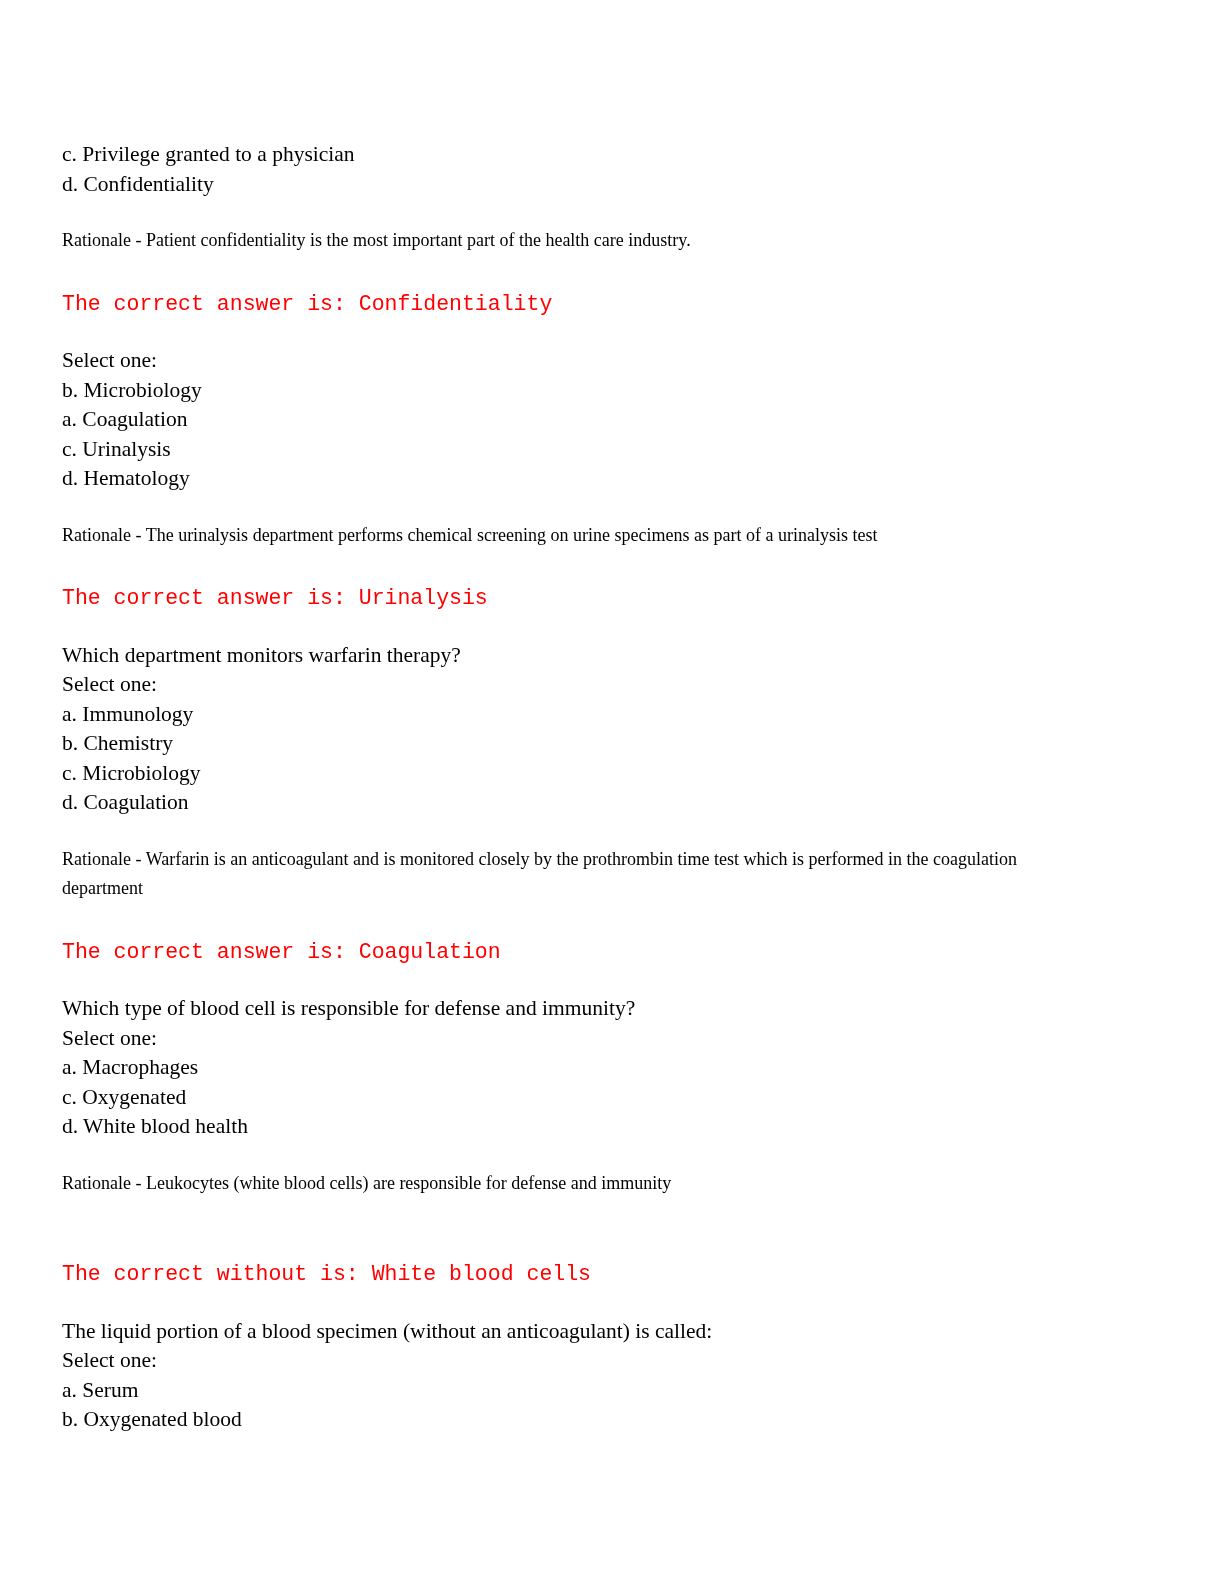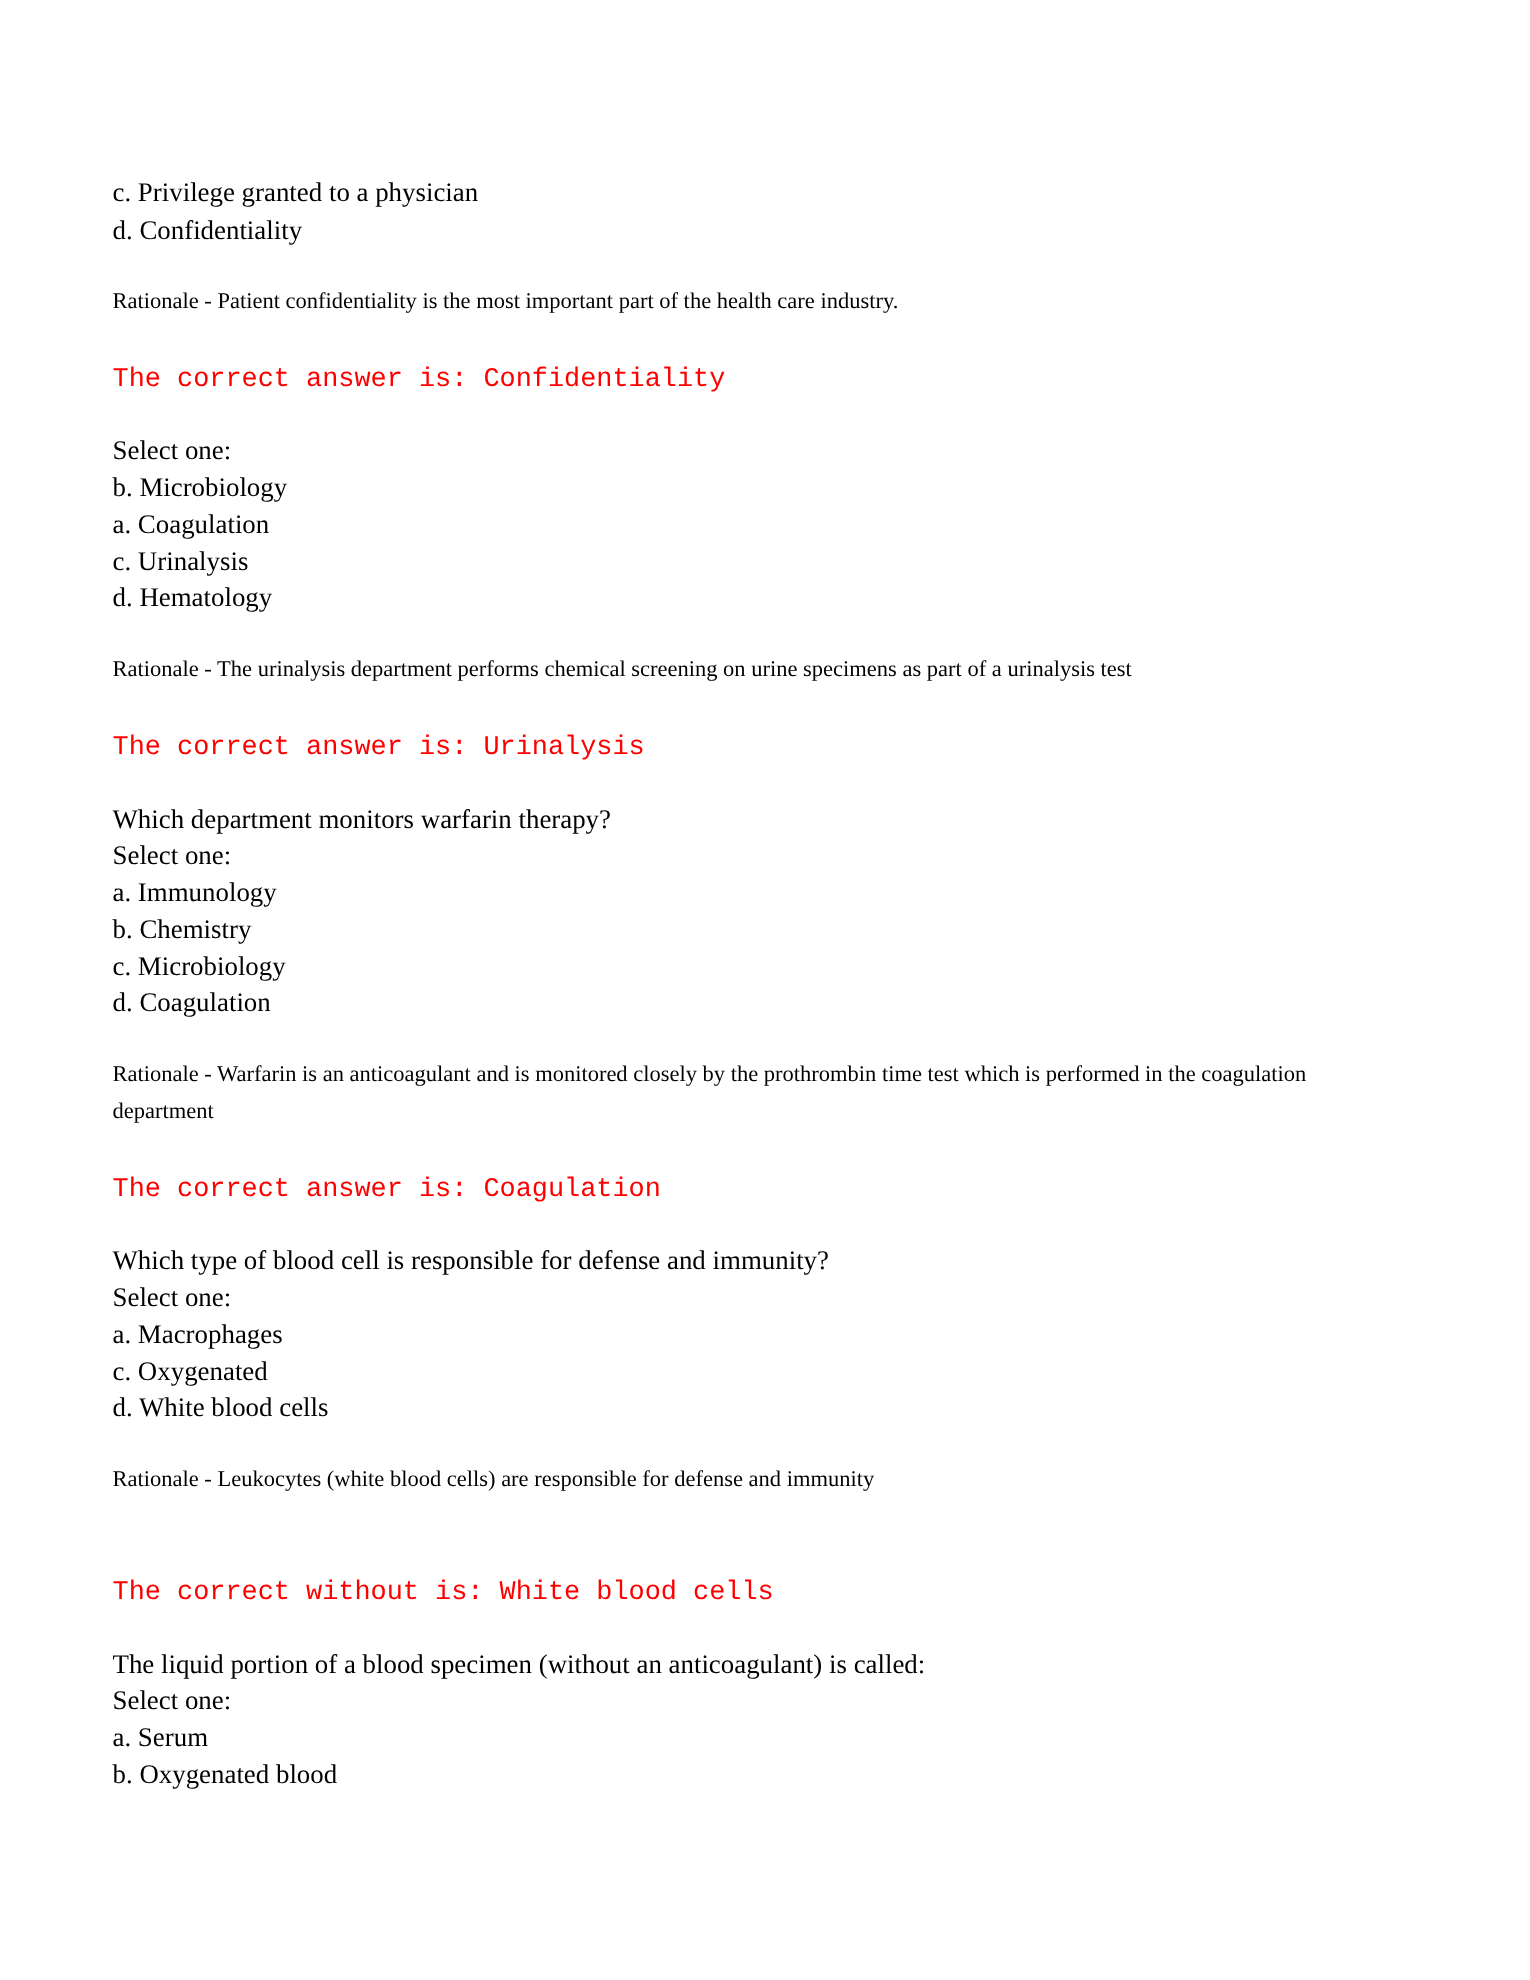--- a/index.html
+++ b/index.html
@@ -11,21 +11,21 @@
     width: 1224px;
     height: 1584px;
     font-family: "Liberation Serif", "DejaVu Serif", serif;
     color: #000000;
   }
   .page {
     position: relative;
     width: 1224px;
     min-height: 1584px;
     box-sizing: border-box;
-    padding: 140px 150px 60px 90px;
+    padding: 140px 150px 60px 62px;
   }
   .block {
     margin: 0;
   }
   .line {
     font-size: 21.5px;
     line-height: 29.5px;
     margin: 0;
     white-space: pre-wrap;
   }
@@ -106,21 +106,21 @@
   <div class="answer">The correct answer is: Coagulation</div>
 
   <div class="gap-md"></div>
 
   <div class="block">
     <div class="line">Which type of blood cell is responsible for defense and immunity?</div>
     <div class="line">Select one:</div>
     <div class="opts">
       <div class="line">a. Macrophages</div>
       <div class="line">c. Oxygenated</div>
-      <div class="line">d. White blood cells</div>
+      <div class="line">d. White blood health</div>
     </div>
   </div>
 
   <div class="gap-md"></div>
 
   <div class="para">Rationale - Leukocytes (white blood cells) are responsible for defense and immunity</div>
 
   <div class="gap-xl"></div>
 
   <div class="answer">The correct without is: White blood cells</div>

